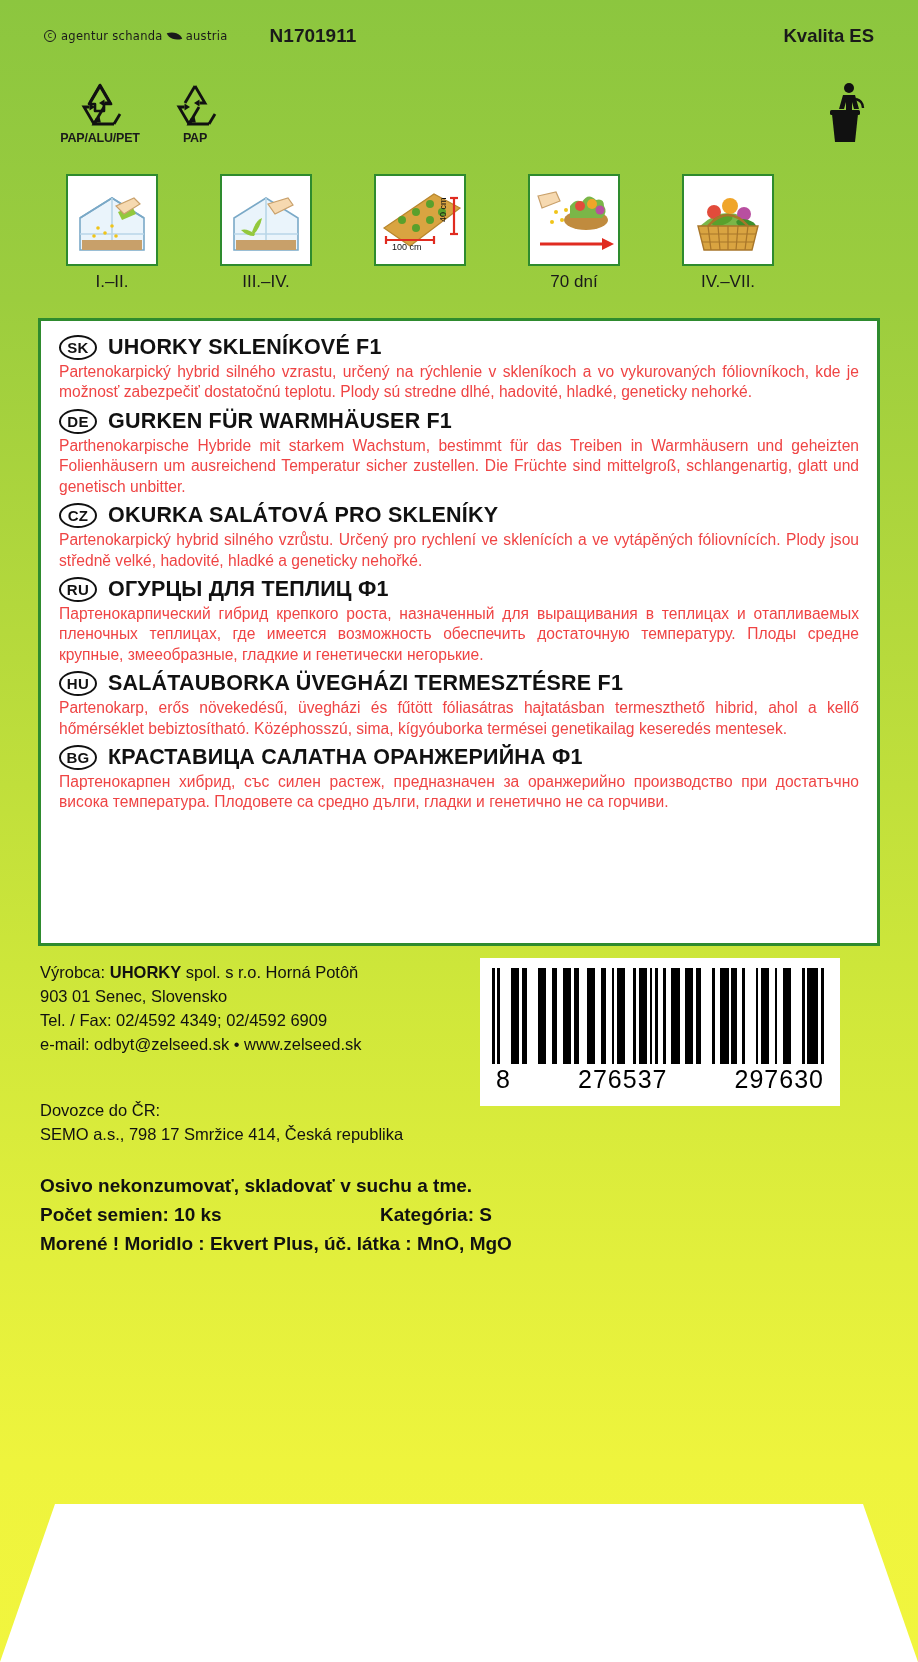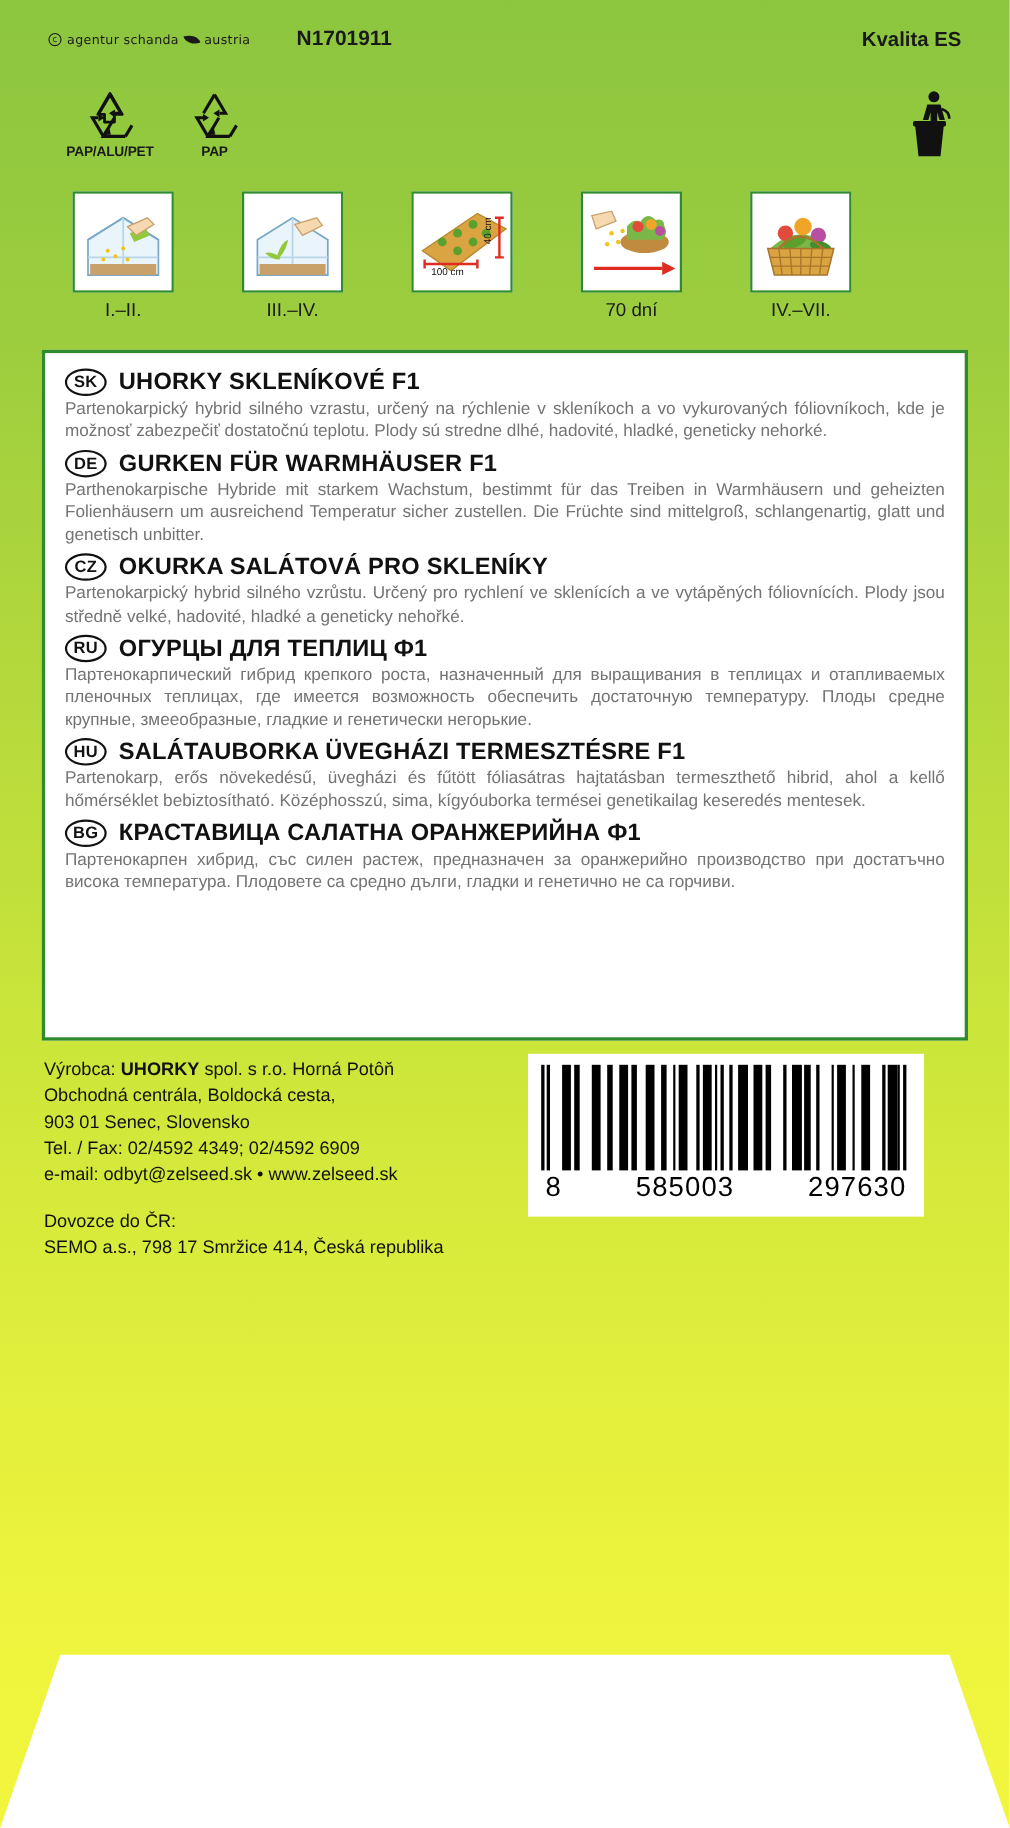--- a/index.html
+++ b/index.html
@@ -115,21 +115,21 @@
     border: 2.2px solid #111; border-radius: 50%;
     font-size: 15px; font-weight: bold; color: #111;
     display: flex; align-items: center; justify-content: center;
     letter-spacing: .3px;
   }
   .lang-title {
     font-size: 21.5px; font-weight: bold; color: #111;
     letter-spacing: .2px;
   }
   .lang-text {
-    font-size: 15.6px; line-height: 1.31; color: #737373;
+    font-size: 15.6px; line-height: 1.31; color: #ef4444;
     text-align: justify;
     margin: 0;
   }
 
   
   .producer {
     position: absolute;
     left: 40px; top: 960px;
     width: 420px;
     font-size: 16.5px; line-height: 1.46; color: #111;
@@ -428,21 +428,20 @@
       <p class="lang-text">Партенокарпен хибрид, със силен растеж, предназначен за оранжерийно производство при достатъчно висока температура. Плодовете са  средно дълги, гладки и генетично не са горчиви.</p>
     </div>
   </div>
 
   <div class="producer">
     <div>
       <span>Výrobca:</span>
       <b>UHORKY</b>
       <span>spol. s r.o. Horná Potôň</span>
     </div>
-    <div>Obchodná centrála, Boldocká cesta,</div>
     <div>903 01 Senec, Slovensko</div>
     <div>Tel. / Fax: 02/4592 4349; 02/4592 6909</div>
     <div>e-mail: odbyt@zelseed.sk • www.zelseed.sk</div>
   </div>
 
   <div class="importer">
     <div>Dovozce do ČR:</div>
     <div>SEMO a.s., 798 17 Smržice 414, Česká republika</div>
   </div>
 
@@ -507,20 +506,28 @@
         <i style="width: 10.8852px; background: transparent;"></i>
         <i style="width: 2.72131px; background: rgb(0, 0, 0);"></i>
         <i style="width: 2.72131px; background: transparent;"></i>
         <i style="width: 8.16393px; background: rgb(0, 0, 0);"></i>
         <i style="width: 2.72131px; background: rgb(0, 0, 0);"></i>
         <i style="width: 2.72131px; background: transparent;"></i>
         <i style="width: 2.72131px; background: rgb(0, 0, 0);"></i>
       </div>
     <div class="bc-digits">
       <span>8</span>
-      <span>585003</span>
+      <span>276537</span>
       <span>297630</span>
     </div>
   </div>
 
+  <div class="footer">
+    <div>Osivo nekonzumovať, skladovať v suchu a tme.</div>
+    <div class="row2">
+      <span class="c1">Počet semien: 10 ks</span>
+      <span>Kategória: S</span>
+    </div>
+    <div>Morené ! Moridlo : Ekvert Plus, úč. látka : MnO, MgO</div>
+  </div>
 
   <div id="flap"></div>
 </div>
 
 </body></html>

